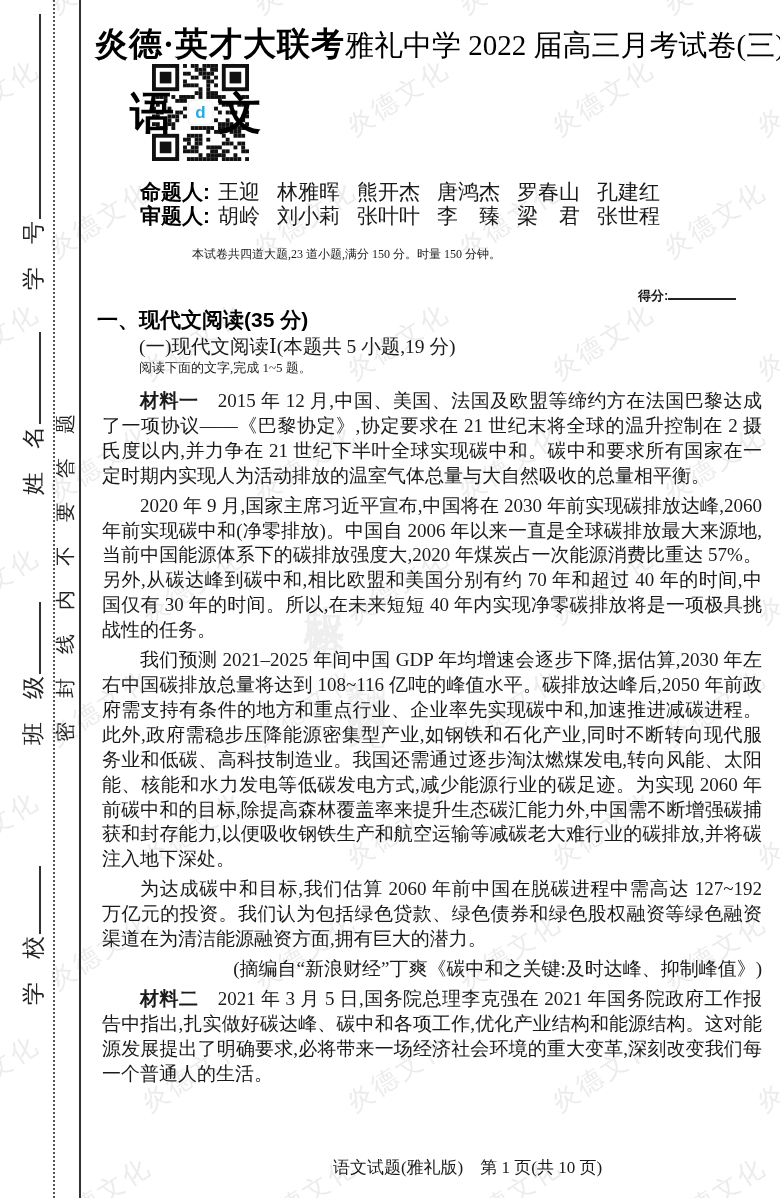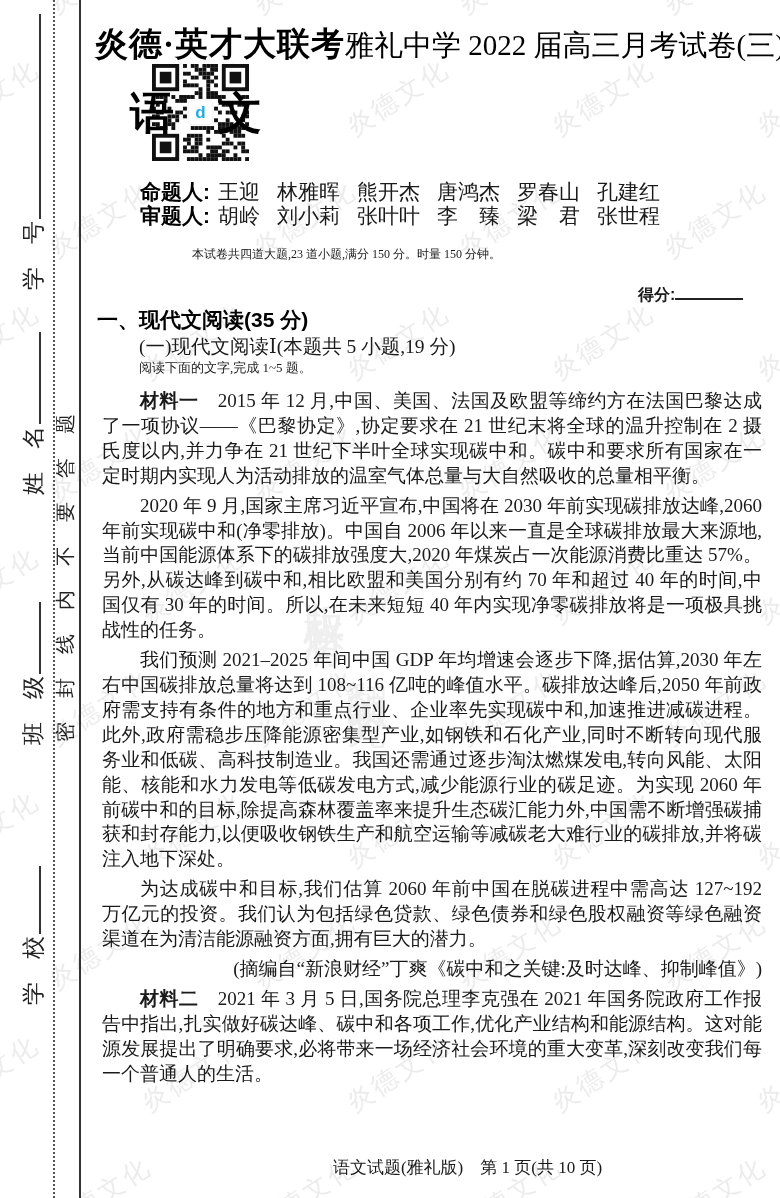--- a/index.html
+++ b/index.html
@@ -31,21 +31,21 @@
   .subject{position:absolute;left:130px;top:84px;width:560px;
            font-size:44px;font-weight:bold;font-family:"Liberation Sans","DejaVu Sans",sans-serif;
            color:#000;}
   .persons{position:absolute;left:140px;width:600px;white-space:nowrap;}
   .persons.row1{top:178px;} .persons.row2{top:202px;}
   .plabel{font-size:21px;font-weight:bold;font-family:"Liberation Sans","DejaVu Sans",sans-serif;
           margin-right:8px;color:#000;}
   .pname{font-size:21px;margin-right:17px;}
   .exam-info{position:absolute;left:192px;top:246px;font-size:12px;}
   .score{position:absolute;left:638px;top:279px;white-space:nowrap;}
-  .score-label{font-size:16px;font-weight:bold;font-family:"Liberation Sans","DejaVu Sans",sans-serif;}
+  .score-label{font-size:13px;font-weight:bold;font-family:"Liberation Sans","DejaVu Sans",sans-serif;}
   .score-line{display:inline-block;width:68px;height:19px;border-bottom:2px solid #222;}
   
   .sec-title{position:absolute;left:97px;top:306px;font-size:21px;font-weight:bold;
              font-family:"Liberation Sans","DejaVu Sans",sans-serif;color:#000;}
   .sub-title{position:absolute;left:139px;top:333px;font-size:19.5px;}
   .instruction{position:absolute;left:139px;top:359px;font-size:13px;}
   .bodytext{position:absolute;left:97px;top:384px;width:670px;font-size:19px;
             line-height:24.9px;text-align:justify;}
   .bodytext p{margin:5px;text-indent:2em;}
   .bodytext p.right{text-indent:0;text-align:right;}

